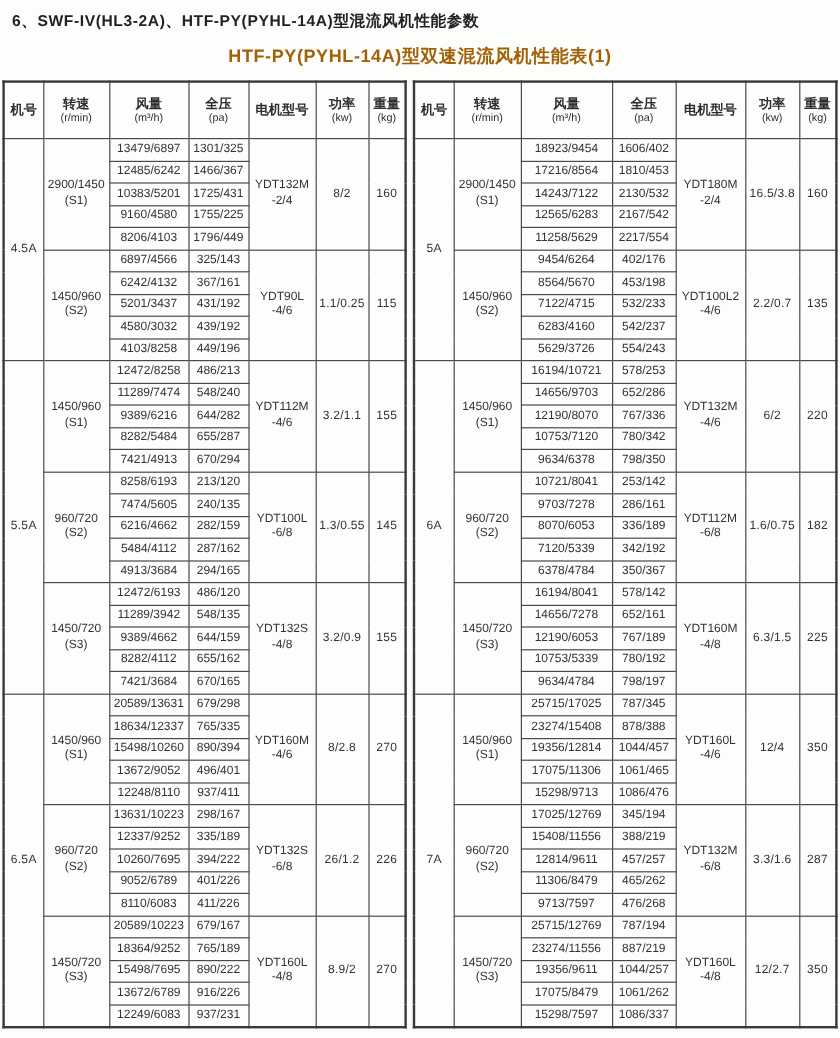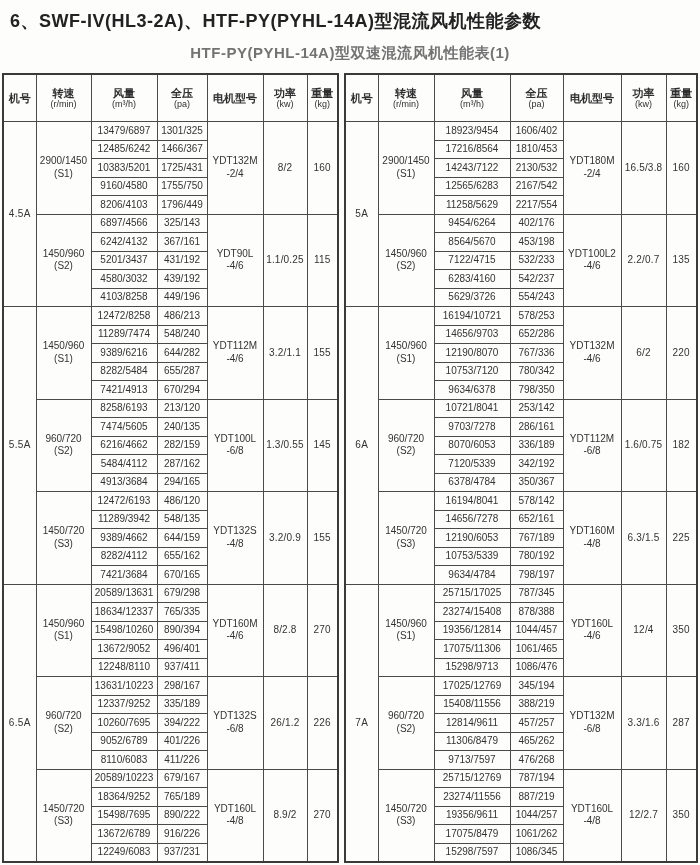--- a/index.html
+++ b/index.html
@@ -4,30 +4,30 @@
 <style>
   html,body { margin:0; padding:0; }
   body {
     width:700px; height:865px;
     background:#fdfdfc;
     font-family:"Liberation Sans","DejaVu Sans",sans-serif;
     color:#2a2a2a;
     overflow:hidden;
   }
   .page-title {
-    font-size:18px; font-weight:bold;
+    font-size:13px; font-weight:bold;
     padding:9px 0 0 10px;
     letter-spacing:0.5px;
     color:#222;
   }
   .table-title {
     text-align:center;
     font-size:15px; font-weight:bold;
     margin-top:11px;
-    color:#737373;
+    color:#a16207;
     letter-spacing:0.5px;
   }
   .tables-wrap {
     display:flex;
     justify-content:center;
     align-items:flex-start;
     gap:5px;
     margin-top:10px;
   }
   table.perf-table {
@@ -130,21 +130,21 @@
         <tr>
           <td class="flow-cell">12485/6242</td>
           <td class="pressure-cell">1466/367</td>
         </tr>
         <tr>
           <td class="flow-cell">10383/5201</td>
           <td class="pressure-cell">1725/431</td>
         </tr>
         <tr>
           <td class="flow-cell">9160/4580</td>
-          <td class="pressure-cell">1755/750</td>
+          <td class="pressure-cell">1755/225</td>
         </tr>
         <tr>
           <td class="flow-cell">8206/4103</td>
           <td class="pressure-cell">1796/449</td>
         </tr>
         <tr>
           <td class="speed-cell" rowspan="5">
             <div>1450/960</div>
             <div>(S2)</div>
           </td>
@@ -632,17 +632,17 @@
         <tr>
           <td class="flow-cell">19356/9611</td>
           <td class="pressure-cell">1044/257</td>
         </tr>
         <tr>
           <td class="flow-cell">17075/8479</td>
           <td class="pressure-cell">1061/262</td>
         </tr>
         <tr>
           <td class="flow-cell">15298/7597</td>
-          <td class="pressure-cell">1086/345</td>
+          <td class="pressure-cell">1086/337</td>
         </tr>
       </tbody>
     </table>
   </div>
 
 </body></html>

